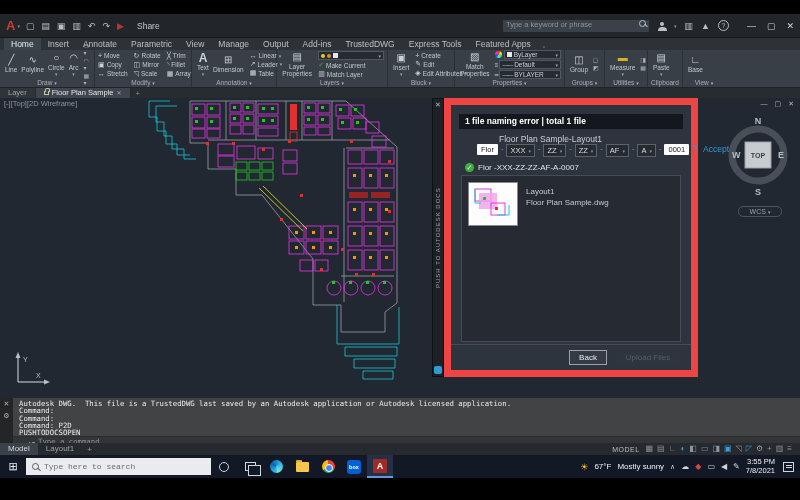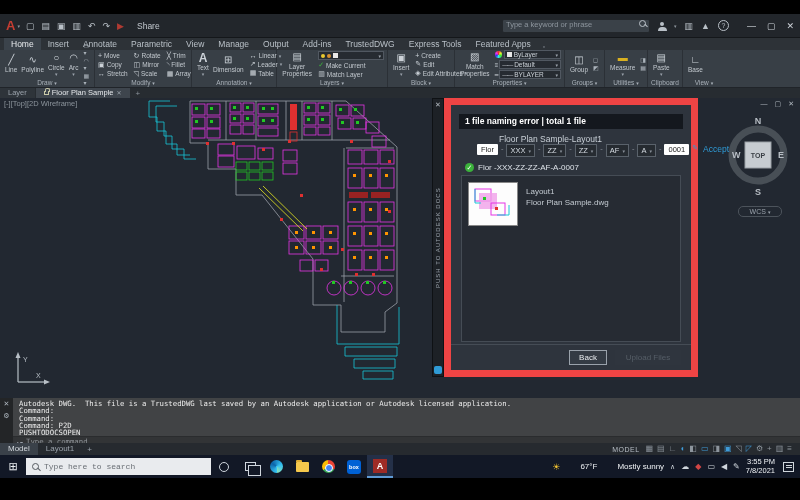--- a/index.html
+++ b/index.html
@@ -136,21 +136,21 @@
 
   
   .cmdpanel { position:absolute; left:0; top:398px; width:800px; height:45px; display:flex; }
   .cmd-strip { width:13px; background:#232527; display:flex; flex-direction:column; align-items:center;
                gap:4px; padding-top:2px; font-size:7px; color:#aab2ba; }
   .cmd-main { flex:1; background:#414345; display:flex; flex-direction:column; }
   .cmd-hist { flex:1; padding:2px 0 0 6px; font-family:"DejaVu Sans Mono", monospace; font-size:7.3px;
               line-height:7.3px; color:#ededed; }
   .cmd-line { white-space:pre; }
   .cmd-input-row { height:10px; background:#323436; border-top:1px solid #2a2c2e; display:flex;
-                   align-items:flex-end; padding:0 4px; gap:3px; }
+                   align-items:flex-end; padding:0 16px; gap:3px; }
   .cmd-input-row .pic { font-size:6px; color:#9aa2ab; }
   .cmd-input-row input { flex:1; background:transparent; border:0; outline:0; font-family:"DejaVu Sans Mono",monospace;
                          font-size:7.3px; color:#c9cdd1; }
   .cmd-input-row input::placeholder { color:#8f9499; }
 
   
   .statusbar { position:absolute; left:0; top:443px; width:800px; height:12px; background:#262a2f;
                display:flex; align-items:center; font-size:8px; }
   .stab { height:12px; line-height:12px; padding:0 8px; color:#9aa2ab; }
   .stab.active { background:#3a4149; color:#d3d8dd; }
@@ -180,21 +180,21 @@
   .chrome { width:13px; height:13px; border-radius:50%; position:relative;
             background:conic-gradient(#ea4335 0 33%,#34a853 33% 66%,#fbbc05 66% 100%); }
   .chrome::after { content:""; position:absolute; left:3.5px; top:3.5px; width:6px; height:6px; border-radius:50%;
                    background:#4285f4; border:1px solid #fff; }
   .boxapp { width:14px; height:14px; border-radius:3px; background:#0061d5; color:#fff; font-size:5.5px;
             font-weight:bold; display:flex; align-items:center; justify-content:center; }
   .acadapp { width:14px; height:14px; background:#9e2b26; color:#fff; font-size:9px; font-weight:bold;
              display:flex; align-items:center; justify-content:center; }
   .tray { margin-left:auto; display:flex; align-items:center; gap:6px; padding-right:6px; }
   .sun { color:#f2c230; font-size:9px; }
-  .weather { font-size:8px; color:#eef1f4;margin-left:14px; }
+  .weather { font-size:8px; color:#eef1f4; }
   .chev { color:#cfd5db; font-size:7px; }
   .trayic { color:#cfd5db; font-size:8px; }
   .trayic.red { color:#d04545; }
   .clock { text-align:right; font-size:7.5px; line-height:8.5px; color:#eef1f4; }
   .action { width:11px; height:10px; border:1px solid #cfd5db; position:relative; margin-left:2px; }
   .action::after { content:""; position:absolute; left:2px; top:2px; width:6px; height:1px; background:#cfd5db;
                    box-shadow:0 2px 0 #cfd5db; }
 </style>
 </head>
 <body>

